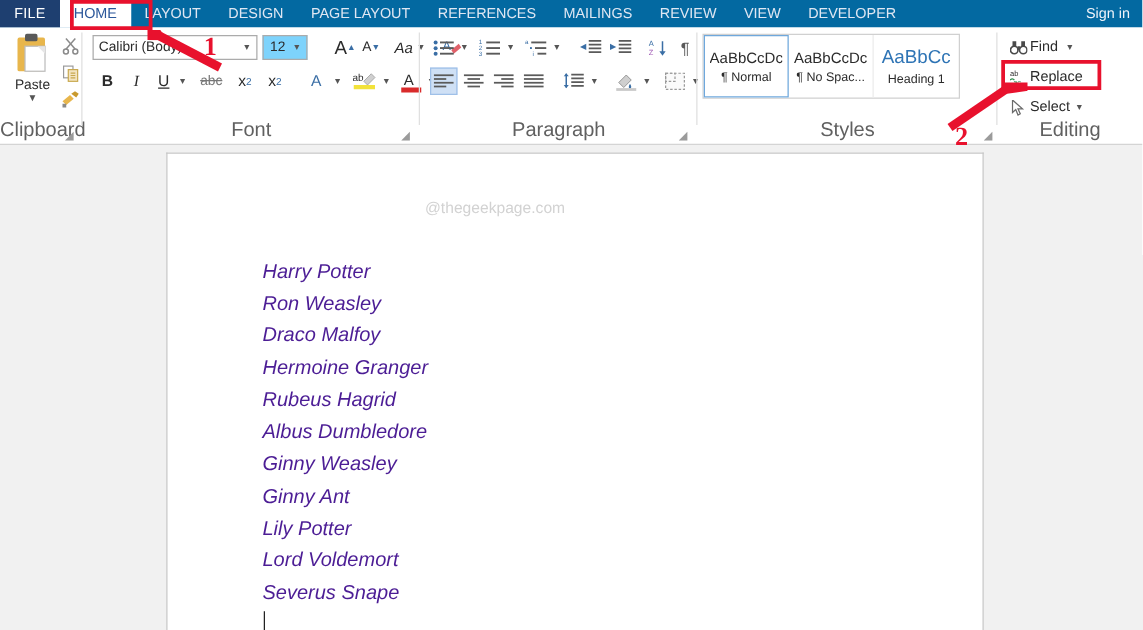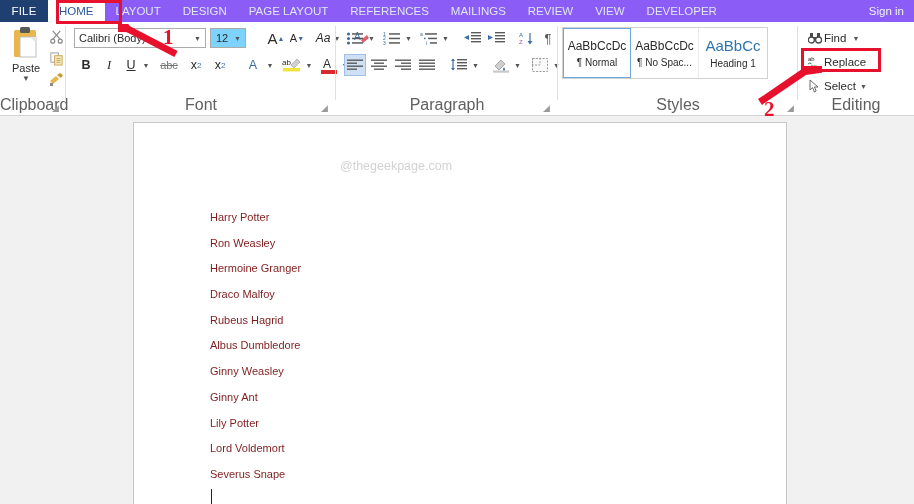--- a/index.html
+++ b/index.html
@@ -8,21 +8,21 @@
     width: 914px; height: 504px;
     overflow: hidden;
     font-family: "Liberation Sans", sans-serif;
     background: #ffffff;
   }
   #app { position: relative; width: 914px; height: 504px; }
 
   
   .tabbar {
     position: absolute; top: 0; left: 0; width: 914px; height: 22px;
-    background: #8b5cf6;
+    background: #0369a1;
   }
   .tab-file {
     position: absolute; left: 0; top: 0; width: 48px; height: 22px;
     background: #1e3f70; color: #ffffff; font-size: 11.5px;
     display: flex; align-items: center; justify-content: center;
     letter-spacing: .2px;
   }
   .tabs-rest {
     position: absolute; left: 48px; top: 0; height: 22px;
     display: flex; align-items: center;
@@ -138,22 +138,23 @@
   .page {
     position: absolute; left: 133px; top: 6px; width: 654px; height: 382px;
     background: #ffffff; border: 1px solid #c6c6c6; border-bottom: none;
   }
   .watermark {
     position: absolute; left: 206px; top: 36px;
     font-size: 12.5px; color: #d2d2d2;
   }
   .doc-lines { position: absolute; left: 76px; top: 82px; }
   .doc-line {
-    font-size: 11px; color: #7f1d1d; height: 25.7px; line-height: 25.7px;
+    font-size: 16px; color: #4c1d95; height: 25.7px; line-height: 25.7px;
     white-space: nowrap;
+    font-style: italic;
   }
   .caret {
     position: absolute; left: 77px; top: 366px; width: 1px; height: 15px;
     background: #222;
   }
 
   
   .anno-box { position: absolute; border: 3px solid #e8112d; }
   #anno-home { left: 56px; top: 0px; width: 66px; height: 24px; }
   #anno-replace { left: 801px; top: 48px; width: 80px; height: 24px; }
@@ -486,22 +487,22 @@
     </div>
 
   </div>
 
   <div class="canvas">
     <div class="page">
       <div class="watermark">@thegeekpage.com</div>
       <div class="doc-lines">
         <div class="doc-line">Harry Potter</div>
         <div class="doc-line">Ron Weasley</div>
+        <div class="doc-line">Draco Malfoy</div>
         <div class="doc-line">Hermoine Granger</div>
-        <div class="doc-line">Draco Malfoy</div>
         <div class="doc-line">Rubeus Hagrid</div>
         <div class="doc-line">Albus Dumbledore</div>
         <div class="doc-line">Ginny Weasley</div>
         <div class="doc-line">Ginny Ant</div>
         <div class="doc-line">Lily Potter</div>
         <div class="doc-line">Lord Voldemort</div>
         <div class="doc-line">Severus Snape</div>
       </div>
       <div class="caret"></div>
     </div>

